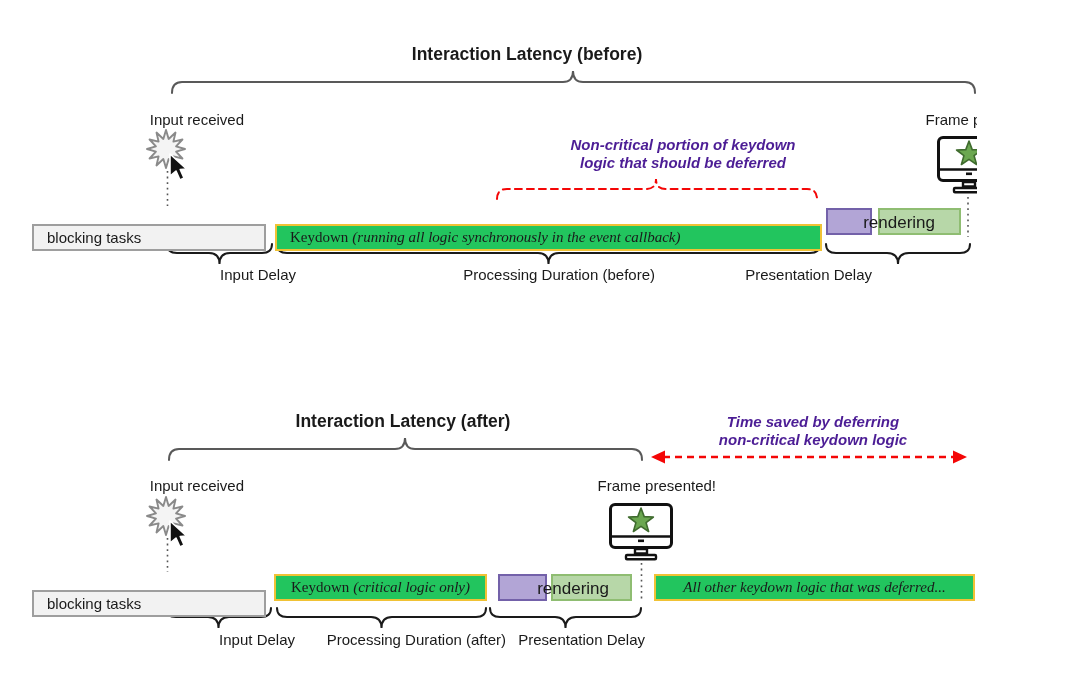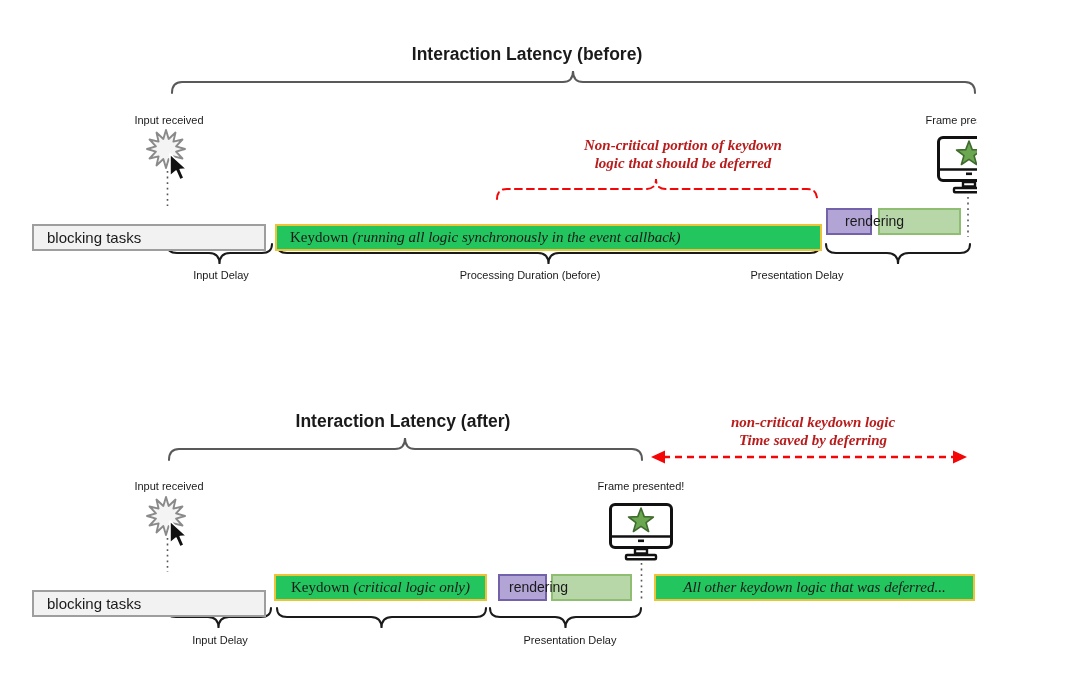--- a/index.html
+++ b/index.html
@@ -1,33 +1,33 @@
 <!DOCTYPE html>
 <html><head>
 <meta charset="utf-8">
 <style>
   html,body{margin:0;padding:0;background:#ffffff;}
   #stage{
     position:relative;width:977px;height:690px;background:#ffffff;overflow:hidden;
     font-family:"Liberation Sans","DejaVu Sans",sans-serif;color:#1a1a1a;
   }
   #overlay{position:absolute;left:0;top:0;width:1071px;height:690px;z-index:1;}
-  .txt{position:absolute;text-align:center;font-size:11px;line-height:18px;white-space:nowrap;}
+  .txt{position:absolute;text-align:right;font-size:15px;line-height:18px;white-space:nowrap;}
   .section-title{position:absolute;text-align:center;font-size:17.5px;font-weight:700;white-space:nowrap;}
-  .red-note{position:absolute;text-align:center;font-size:15px;line-height:18px;font-weight:700;font-style:italic;color:#b91c1c;white-space:nowrap;z-index:2;font-family:Liberation Serif, serif;}
+  .red-note{position:absolute;text-align:center;font-size:15px;line-height:18px;font-weight:700;font-style:italic;color:#4c1d95;white-space:nowrap;z-index:2;}
   .bar{position:absolute;height:23px;border:2px solid;display:flex;align-items:center;font-size:15px;z-index:2;box-sizing:content-box;}
   .bar-gray{background:#f2f2f2;border-color:#9e9e9e;}
   .bar-yellow{background:#22c55e;border-color:#f0c235;font-family:Liberation Serif, serif;}
   .bar-purple{background:#b2a5d6;border-color:#7361a9;}
   .bar-green{background:#b7d7a8;border-color:#8fbd72;}
   .pad-left{padding-left:13px;margin-top:16px;}
   .centered{justify-content:center;}
   .bar-detail{font-style:italic;margin-left:4px;}
   .italic{font-style:italic;}
-  .overbar-label{position:absolute;font-size:14px;text-align:left;z-index:3;}
+  .overbar-label{position:absolute;font-size:17px;text-align:right;z-index:3;}
 </style>
 </head>
 <body>
 
 <div id="stage">
 
   <svg id="overlay" viewBox="0 0 1071 690" xmlns="http://www.w3.org/2000/svg">
     <defs>
       <g id="pointer-burst">
         <polygon points="20,0 10.6,2.8 17.3,10 7.8,7.8 10,17.3 2.8,10.6 0,20 -2.8,10.6 -10,17.3 -7.8,7.8 -17.3,10 -10.6,2.8 -20,0 -10.6,-2.8 -17.3,-10 -7.8,-7.8 -10,-17.3 -2.8,-10.6 0,-20 2.8,-10.6 10,-17.3 7.8,-7.8 17.3,-10 10.6,-2.8" fill="#f4f4f4" stroke="#8a8a8a" stroke-width="2" stroke-linejoin="round" transform="scale(0.95)"></polygon>
@@ -97,37 +97,38 @@
   <div class="bar bar-green" style="left:878px;top:208px;width:79px;"></div>
   <div class="overbar-label" style="left:845px;top:213px;width:90px;">rendering</div>
 
   <div class="txt" style="left:146px;top:266px;width:150px;">Input Delay</div>
   <div class="txt" style="left:405px;top:266px;width:250px;">Processing Duration (before)</div>
   <div class="txt" style="left:722px;top:266px;width:150px;">Presentation Delay</div>
 
   <div class="section-title" style="left:253px;top:411px;width:300px;">Interaction Latency (after)</div>
 
   <div class="red-note" style="left:663px;top:413px;width:300px;">
+    <div>Time saved by deferring</div>
     <div>non-critical keydown logic</div>
-    <div>Time saved by deferring</div>
   </div>
 
   <div class="txt" style="left:94px;top:477px;width:150px;">Input received</div>
   <div class="txt" style="left:566px;top:477px;width:150px;">Frame presented!</div>
 
   <div class="bar bar-gray pad-left" style="left:32px;top:574px;width:217px;">
     <span>blocking tasks</span>
   </div>
   <div class="bar bar-yellow centered" style="left:274px;top:574px;width:209px;">
     <span>Keydown</span>
       <span class="bar-detail">(critical logic only)</span>
   </div>
   <div class="bar bar-purple" style="left:498px;top:574px;width:45px;"></div>
   <div class="bar bar-green" style="left:551px;top:574px;width:77px;"></div>
   <div class="overbar-label" style="left:509px;top:579px;width:100px;">rendering</div>
   <div class="bar bar-yellow centered italic" style="left:654px;top:574px;width:317px;text-align:right;">
     <span>All other keydown logic that was deferred...</span>
   </div>
 
   <div class="txt" style="left:145px;top:631px;width:150px;">Input Delay</div>
+  <div class="txt" style="left:256px;top:631px;width:250px;">Processing Duration (after)</div>
   <div class="txt" style="left:495px;top:631px;width:150px;">Presentation Delay</div>
 
 </div>
 
 </body></html>

